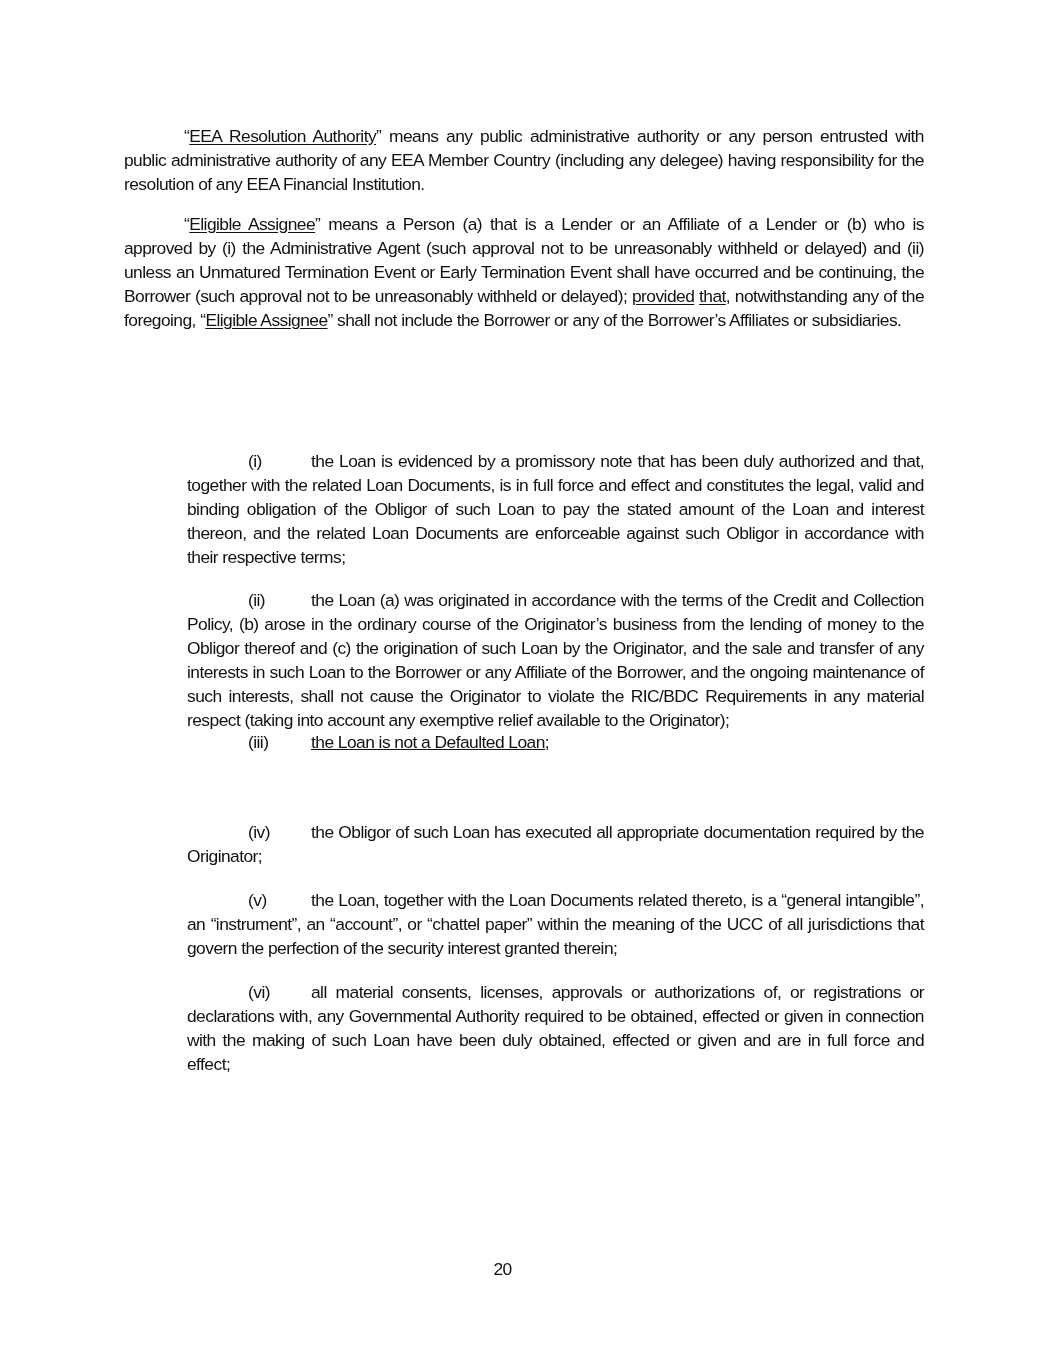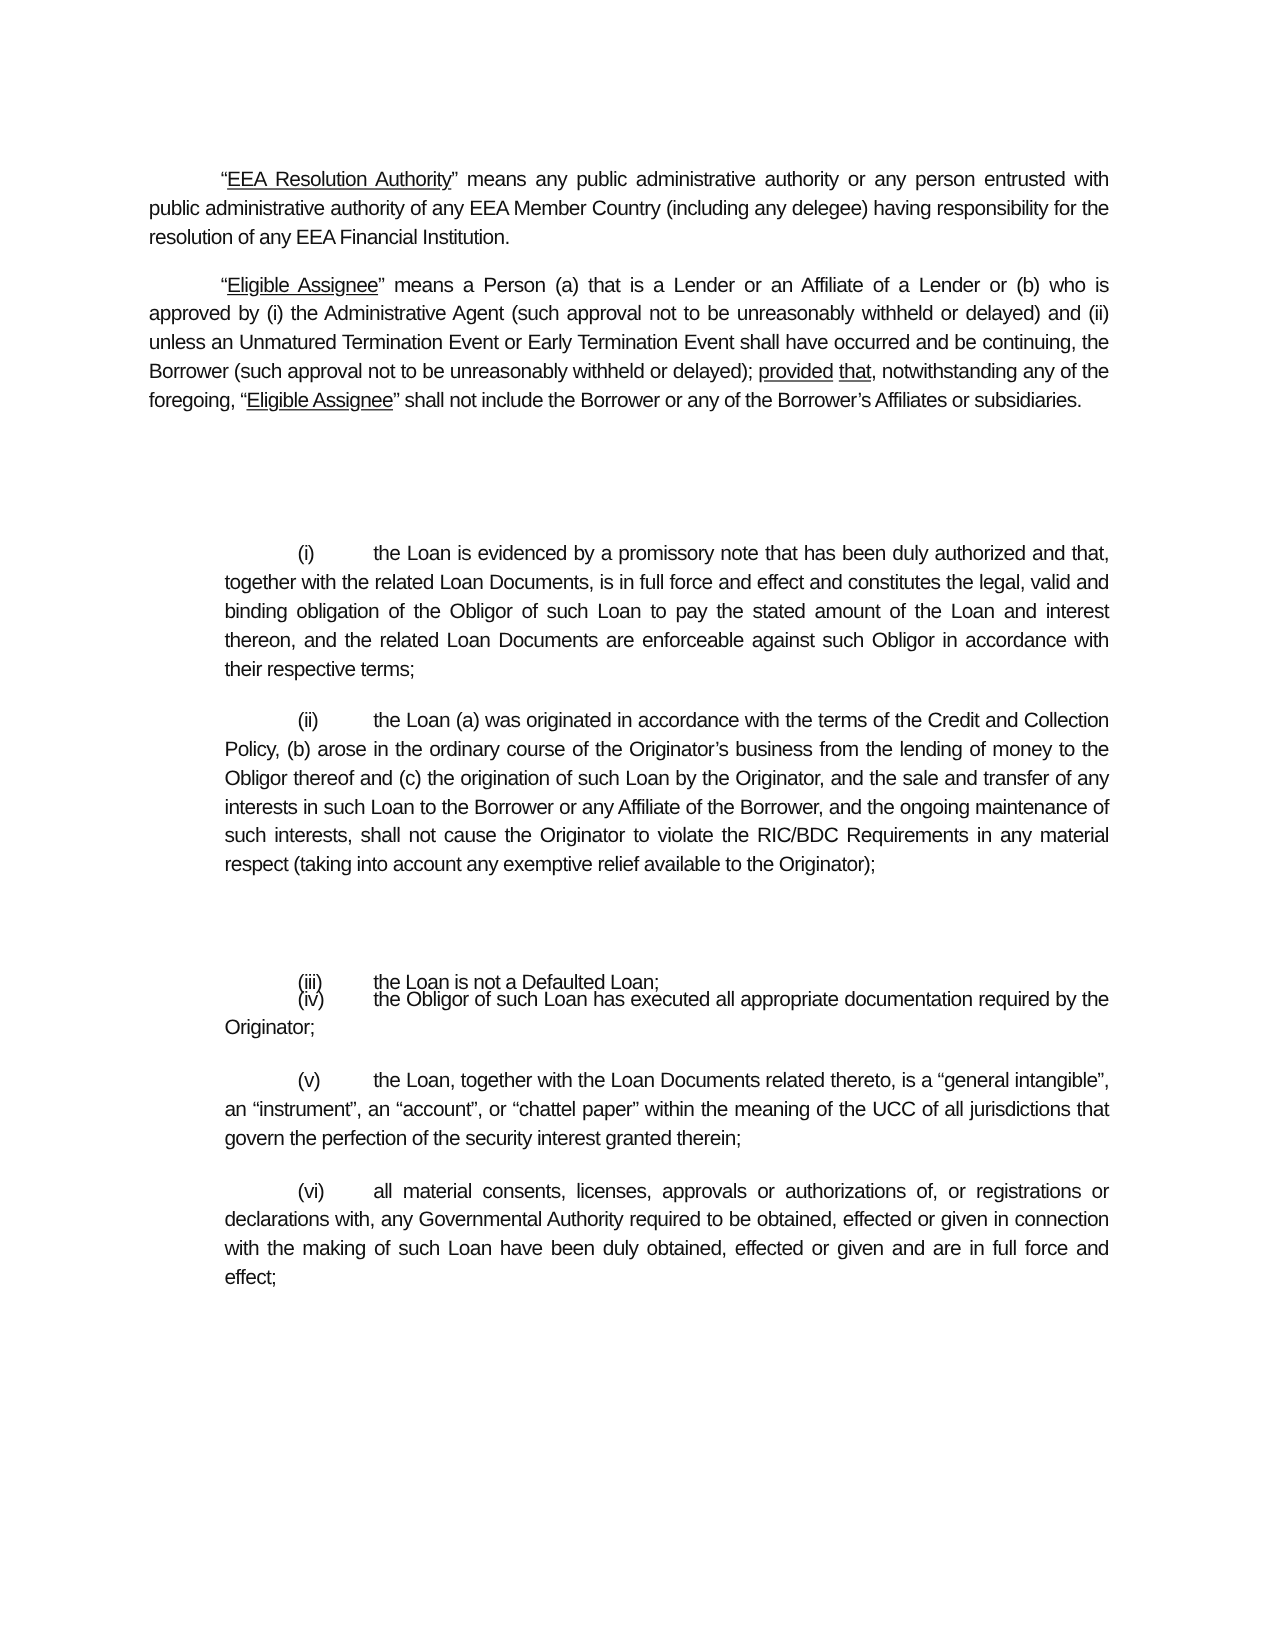--- a/index.html
+++ b/index.html
@@ -4,21 +4,21 @@
 <style>
   html, body { margin: 0; padding: 0; background: #ffffff; }
   body { width: 1055px; height: 1365px; position: relative; overflow: hidden; }
   .page {
     position: absolute; left: 0; top: 0; width: 1055px; height: 1365px;
     background: #ffffff; color: #111111;
     font-family: "Liberation Sans", sans-serif;
     font-size: 17.4px; line-height: 24px; letter-spacing: -0.55px;
   }
   .para { position: absolute; text-align: justify; margin: 0; }
-  .p-main { left: 124px; width: 800px; margin-top: 13px; }
+  .p-main { left: 124px; width: 800px; }
   .p-sub { left: 187px; width: 737px; }
   .indent-main { display: inline-block; width: 60px; }
   .indent-sub { display: inline-block; width: 61px; }
   .num { display: inline-block; width: 63px; }
   .u { text-decoration: underline; text-underline-offset: 2px; }
   .page-number {
     position: absolute; top: 1257px; left: 0; width: 1005px; text-align: center;
   }
 </style>
 </head>
@@ -28,22 +28,23 @@
 
   <p class="para p-main" style="top:124px;"><span class="indent-main"></span><span>“</span><span class="u">EEA Resolution Authority</span><span>”</span><span> means any public administrative authority or any person entrusted with public administrative authority of any EEA Member Country (including any delegee) having responsibility for the resolution of any EEA Financial Institution.</span></p>
 
   <p class="para p-main" style="top:212px;"><span class="indent-main"></span><span>“</span><span class="u">Eligible Assignee</span><span>”</span><span> means a Person (a) that is a Lender or an Affiliate of a Lender or (b) who is approved by (i) the Administrative Agent (such approval not to be unreasonably withheld or delayed) and (ii) unless an Unmatured Termination Event or Early Termination Event shall have occurred and be continuing, the Borrower (such approval not to be unreasonably withheld or delayed); </span><span class="u">provided</span> <span class="u">that</span><span>, notwithstanding any of the foregoing, “</span><span class="u">Eligible Assignee</span><span>” shall not include the Borrower or any of the Borrower’s Affiliates or subsidiaries.</span></p>
 
 
   <p class="para p-sub" style="top:449px;"><span class="indent-sub"></span><span class="num">(i)</span><span>the Loan is evidenced by a promissory note that has been duly authorized and that, together with the related Loan Documents, is in full force and effect and constitutes the legal, valid and binding obligation of the Obligor of such Loan to pay the stated amount of the Loan and interest thereon, and the related Loan Documents are enforceable against such Obligor in accordance with their respective terms;</span></p>
 
   <p class="para p-sub" style="top:588px;"><span class="indent-sub"></span><span class="num">(ii)</span><span>the Loan (a) was originated in accordance with the terms of the Credit and Collection Policy, (b) arose in the ordinary course of the Originator’s business from the lending of money to the Obligor thereof and (c) the origination of such Loan by the Originator, and the sale and transfer of any interests in such Loan to the Borrower or any Affiliate of the Borrower, and the ongoing maintenance of such interests, shall not cause the Originator to violate the RIC/BDC Requirements in any material respect (taking into account any exemptive relief available to the Originator);</span></p>
 
-  <p class="para p-sub" style="top:806px;"><span class="indent-sub"></span><span class="num">(iii)</span><span>the Loan is not a Defaulted Loan;</span></p>
+  <p class="para p-sub" style="top:730px;text-decoration:underline;"><span class="indent-sub"></span><span class="num">(iii)</span><span>the Loan is not a Defaulted Loan;</span></p>
 
   <p class="para p-sub" style="top:820px;"><span class="indent-sub"></span><span class="num">(iv)</span><span>the Obligor of such Loan has executed all appropriate documentation required by the Originator;</span></p>
 
   <p class="para p-sub" style="top:888px;"><span class="indent-sub"></span><span class="num">(v)</span><span>the Loan, together with the Loan Documents related thereto, is a “general intangible”, an “instrument”, an “account”, or “chattel paper” within the meaning of the UCC of all jurisdictions that govern the perfection of the security interest granted therein;</span></p>
 
   <p class="para p-sub" style="top:980px;"><span class="indent-sub"></span><span class="num">(vi)</span><span>all material consents, licenses, approvals or authorizations of, or registrations or declarations with, any Governmental Authority required to be obtained, effected or given in connection with the making of such Loan have been duly obtained, effected or given and are in full force and effect;</span></p>
 
 
+  <div class="page-number">20</div>
 </div>
 
 </body></html>

